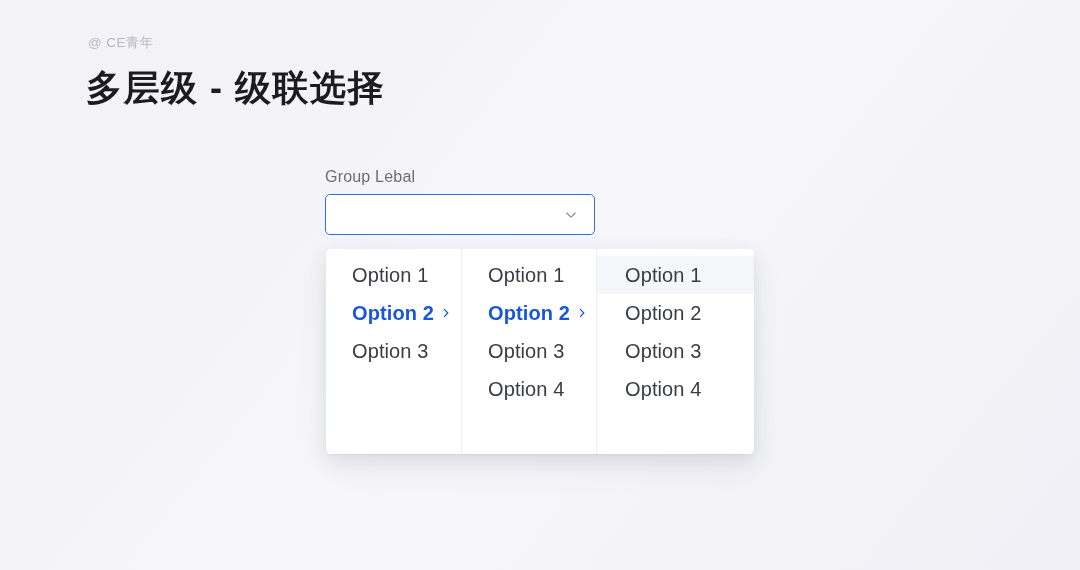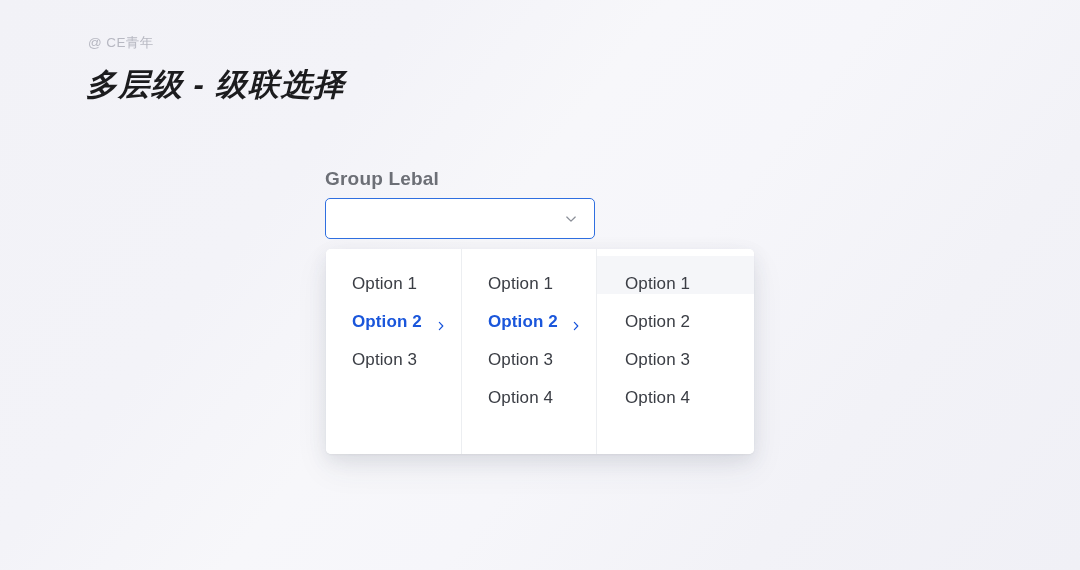--- a/index.html
+++ b/index.html
@@ -36,41 +36,39 @@
     top: 34px;
     font-size: 13.5px;
     color: #b7b8c2;
     letter-spacing: 0.4px;
     white-space: nowrap;
   }
   .page-title {
     position: absolute;
     left: 86px;
     top: 64px;
-    font-size: 31px;
+    font-size: 36px;
     font-weight: bold;
-    font-style: italic;
     color: #1c1c1e;
     letter-spacing: 1.5px;
     white-space: nowrap;
   }
 
   
   .field-block {
     position: absolute;
     left: 325px;
     top: 168px;
   }
   .field-label {
-    font-size: 19px;
+    font-size: 16px;
     color: #6c6f76;
     letter-spacing: 0.2px;
     margin-bottom: 8px;
     white-space: nowrap;
-    font-weight: bold;
   }
   .select-box {
     position: relative;
     box-sizing: border-box;
     width: 270px;
     height: 41px;
     background: #ffffff;
     border: 1.4px solid #2f6fe0;
     border-radius: 5px;
     display: flex;
@@ -116,23 +114,23 @@
     border-left: 1px solid #eceef1;
   }
   .cas-col.col-1 { width: 135px; }
   .cas-col.col-2 { width: 135px; }
   .cas-col.col-3 { width: 158px; }
 
   .cas-item {
     box-sizing: border-box;
     height: 38px;
     display: flex;
-    align-items: flex-end;
+    align-items: center;
     padding: 0 14px 0 26px;
-    font-size: 17px;
+    font-size: 20px;
     color: #3a3d44;
     letter-spacing: 0.1px;
     white-space: nowrap;
   }
   .cas-col.col-3 .cas-item { padding-left: 28px; }
 
   .cas-item .cas-text { flex: 1; }
 
   .cas-item.is-active {
     color: #1a56db;

